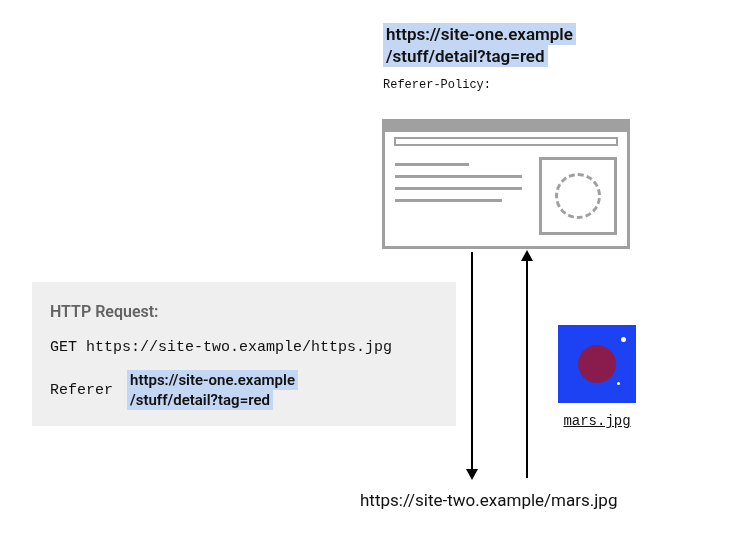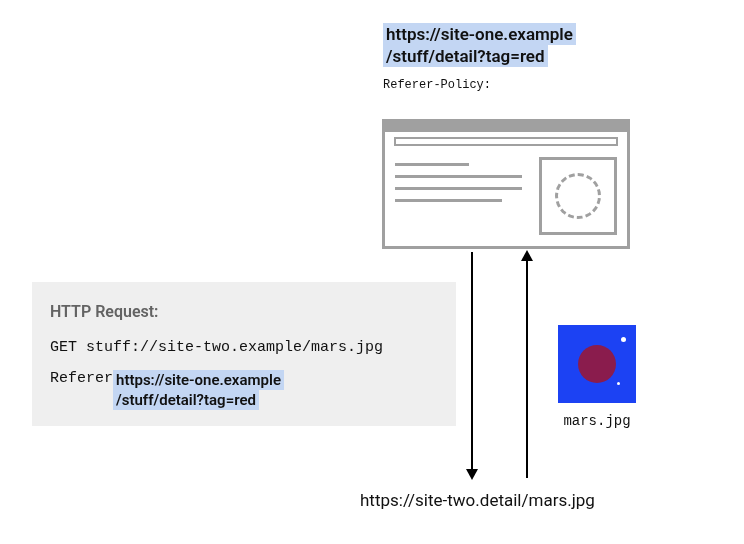--- a/index.html
+++ b/index.html
@@ -102,34 +102,36 @@
   }
   .rq-get {
     font-family: "Courier New", Courier, monospace;
     font-size: 15px;
     margin-bottom: 14px;
   }
   .rq-ref {
     font-family: "Courier New", Courier, monospace;
     font-size: 15px;
     display: flex;
-    align-items: flex-start;
+    align-items: center;
+    gap: 14px;
   }
   .rq-ref .val {
     font-family: -apple-system, BlinkMacSystemFont, "Segoe UI", Roboto, Arial, sans-serif;
     font-size: 15px;
     font-weight: 600;
     line-height: 1.35;
   }
   
   .thumb {
     position: absolute;
     top: 325px;
     left: 558px;
     text-align: center;
+    text-decoration: underline;
   }
   .thumb-box {
     width: 78px;
     height: 78px;
     background: #1c42f3;
     position: relative;
   }
   .thumb-box .planet {
     position: absolute;
     top: 20px; left: 20px;
@@ -206,21 +208,21 @@
       <div class="line med"></div>
     </div>
     <div class="img-box">
       <div class="dashed-circle"></div>
     </div>
   </div>
 </div>
 
 <div class="request-panel">
   <div class="rq-title">HTTP Request:</div>
-  <div class="rq-get">GET stuff://site-two.example/mars.jpg</div>
+  <div class="rq-get">GET https://site-two.example/https.jpg</div>
   <div class="rq-ref">
     <span>Referer</span>
     <span class="val">
       <span class="highlight">https://site-one.example</span><br>
       <span class="highlight">/stuff/detail?tag=red</span>
     </span>
   </div>
 </div>
 
 <div class="arrow-down"></div>
@@ -228,13 +230,13 @@
 
 <div class="thumb">
   <div class="thumb-box">
     <div class="planet"></div>
     <div class="dot1"></div>
     <div class="dot2"></div>
   </div>
   <div class="thumb-label">mars.jpg</div>
 </div>
 
-<div class="bottom-url">https://site-two.detail/mars.jpg</div>
+<div class="bottom-url">https://site-two.example/mars.jpg</div>
 
 </body></html>

